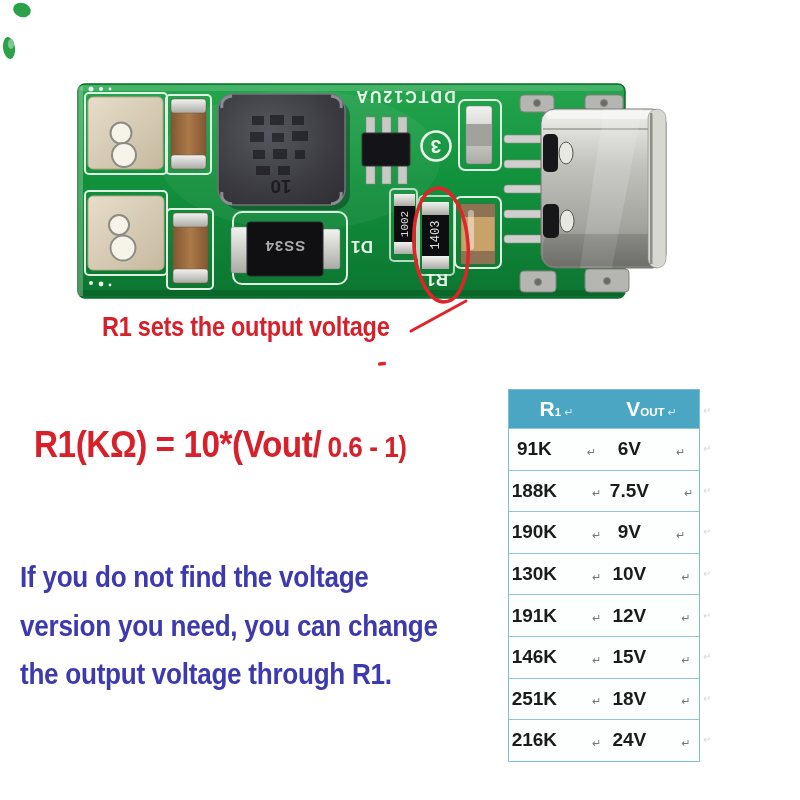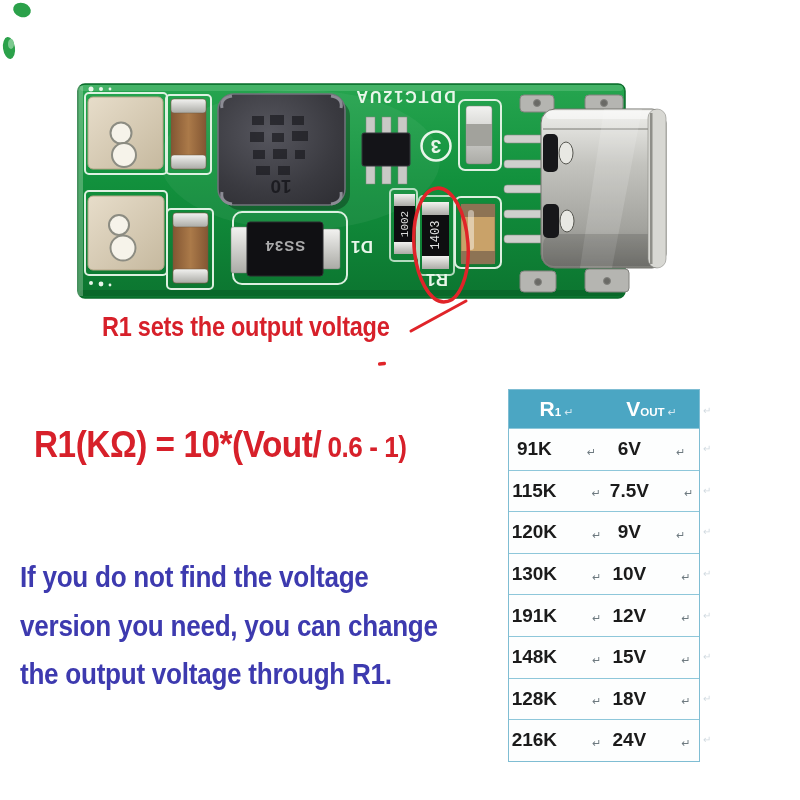--- a/index.html
+++ b/index.html
@@ -259,31 +259,31 @@
           <span>91K</span>
           <span class="ret">↵</span>
         </div>
       <div class="cellc">
           <span>6V</span>
           <span class="ret">↵</span>
         </div>
     </div>
     <div class="row">
       <div class="cellc">
-          <span>115K</span>
+          <span>188K</span>
           <span class="ret">↵</span>
         </div>
       <div class="cellc">
           <span>7.5V</span>
           <span class="ret">↵</span>
         </div>
     </div>
     <div class="row">
       <div class="cellc">
-          <span>120K</span>
+          <span>190K</span>
           <span class="ret">↵</span>
         </div>
       <div class="cellc">
           <span>9V</span>
           <span class="ret">↵</span>
         </div>
     </div>
     <div class="row">
       <div class="cellc">
           <span>130K</span>
@@ -299,31 +299,31 @@
           <span>191K</span>
           <span class="ret">↵</span>
         </div>
       <div class="cellc">
           <span>12V</span>
           <span class="ret">↵</span>
         </div>
     </div>
     <div class="row">
       <div class="cellc">
-          <span>148K</span>
+          <span>146K</span>
           <span class="ret">↵</span>
         </div>
       <div class="cellc">
           <span>15V</span>
           <span class="ret">↵</span>
         </div>
     </div>
     <div class="row">
       <div class="cellc">
-          <span>128K</span>
+          <span>251K</span>
           <span class="ret">↵</span>
         </div>
       <div class="cellc">
           <span>18V</span>
           <span class="ret">↵</span>
         </div>
     </div>
     <div class="row">
       <div class="cellc">
           <span>216K</span>

